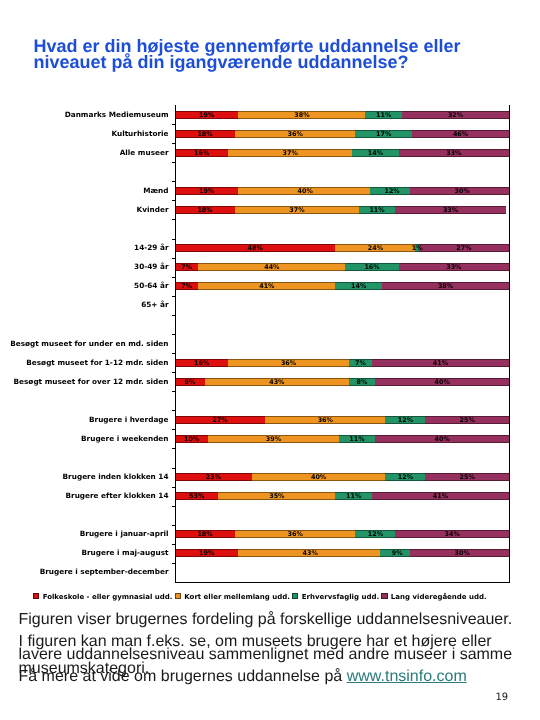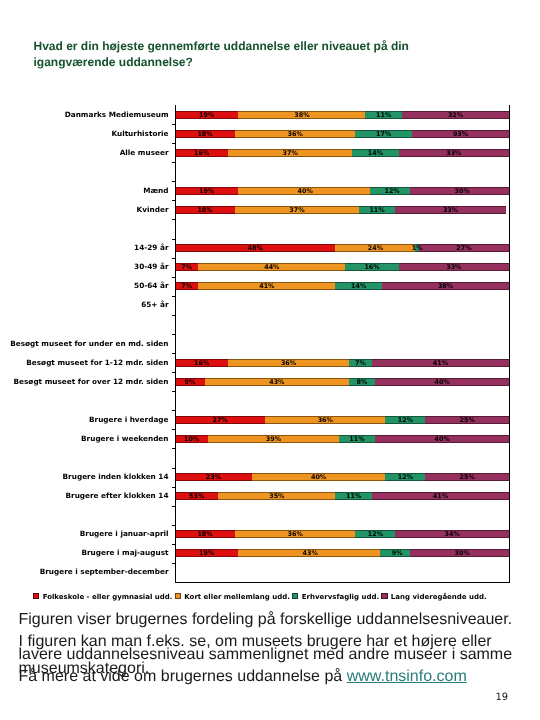--- a/index.html
+++ b/index.html
@@ -1,18 +1,18 @@
 <!DOCTYPE html>
 <html><head>
 <meta charset="utf-8">
 <style>
   html,body{margin:0;padding:0;}
   body{width:540px;height:720px;background:#ffffff;font-family:"Liberation Sans",sans-serif;overflow:hidden;-webkit-font-smoothing:antialiased;text-rendering:geometricPrecision;}
   .page{position:relative;width:540px;height:720px;}
-  .title{position:absolute;left:33.5px;top:38px;width:448px;font-family:"Liberation Sans",sans-serif;font-size:12px;font-weight:bold;color:#14532d;line-height:16.2px;}
+  .title{position:absolute;left:33.5px;top:38px;width:448px;font-family:"Liberation Sans",sans-serif;font-size:18px;font-weight:bold;color:#1d4ed8;line-height:16.2px;}
   .chart{position:absolute;left:0;top:0;width:540px;height:600px;}
   .rowlabel{position:absolute;text-align:right;font-family:"DejaVu Sans",sans-serif;font-size:7.3px;font-weight:bold;color:#000;white-space:nowrap;right:371.5px;line-height:8px;}
   .plot{position:absolute;left:174.5px;top:104.7px;width:335px;height:478.3px;border-left:1.1px solid #000;border-bottom:1.1px solid #000;border-right:1.1px solid #000;box-sizing:border-box;}
   .tick{position:absolute;width:3px;height:0;border-top:1.1px solid #000;left:172px;}
   .bar{position:absolute;height:8px;display:flex;}
   .seg{height:100%;box-sizing:border-box;border-top:1px solid rgba(0,0,0,0.42);border-bottom:1px solid rgba(0,0,0,0.42);}
   .vlab{position:absolute;transform:translate(-50%,-50%);font-family:"DejaVu Sans",sans-serif;font-size:6.4px;font-weight:bold;color:#000;white-space:nowrap;line-height:7px;}
   .legend{position:absolute;left:-9px;top:592.5px;width:540px;text-align:center;font-family:"DejaVu Sans",sans-serif;font-size:7px;font-weight:bold;color:#000;white-space:nowrap;line-height:9px;}
   .legend .lgitem{display:inline-block;margin-right:2.2px;}
   .legend span.sw{display:inline-block;width:4.4px;height:4.4px;margin-right:3.2px;vertical-align:-0.4px;border:0.6px solid rgba(0,0,0,0.55);box-sizing:content-box;}
@@ -65,21 +65,21 @@
         <div class="rowlabel" style="top: 129.62px;">Kulturhistorie</div>
         <div class="bar" style="left: 175px; top: 129.62px; width: 334px;">
           <div class="seg" style="background: rgb(222, 15, 15); width: 60.12px;"></div>
           <div class="seg" style="background: rgb(238, 148, 32); width: 120.24px;"></div>
           <div class="seg" style="background: rgb(34, 148, 102); width: 56.78px;"></div>
           <div class="seg" style="background: rgb(150, 48, 94); width: 96.86px;"></div>
         </div>
         <div class="vlab" style="left: 205.06px; top: 133.62px;">18%</div>
         <div class="vlab" style="left: 295.24px; top: 133.62px;">36%</div>
         <div class="vlab" style="left: 383.75px; top: 133.62px;">17%</div>
-        <div class="vlab" style="left: 460.57px; top: 133.62px;">93%</div>
+        <div class="vlab" style="left: 460.57px; top: 133.62px;">46%</div>
         <div class="rowlabel" style="top: 148.7px;">Alle museer</div>
         <div class="bar" style="left: 175px; top: 148.7px; width: 334px;">
           <div class="seg" style="background: rgb(222, 15, 15); width: 53.44px;"></div>
           <div class="seg" style="background: rgb(238, 148, 32); width: 123.58px;"></div>
           <div class="seg" style="background: rgb(34, 148, 102); width: 46.76px;"></div>
           <div class="seg" style="background: rgb(150, 48, 94); width: 110.22px;"></div>
         </div>
         <div class="vlab" style="left: 201.72px; top: 152.7px;">16%</div>
         <div class="vlab" style="left: 290.23px; top: 152.7px;">37%</div>
         <div class="vlab" style="left: 375.4px; top: 152.7px;">14%</div>

